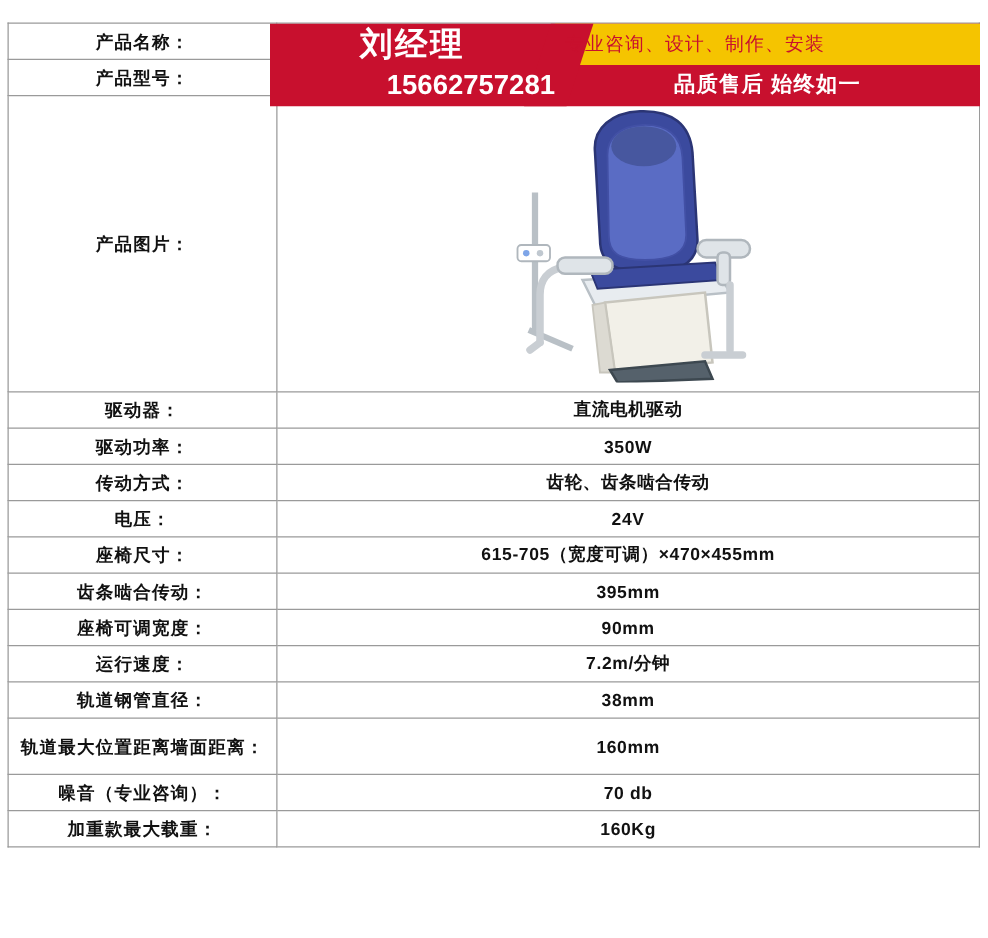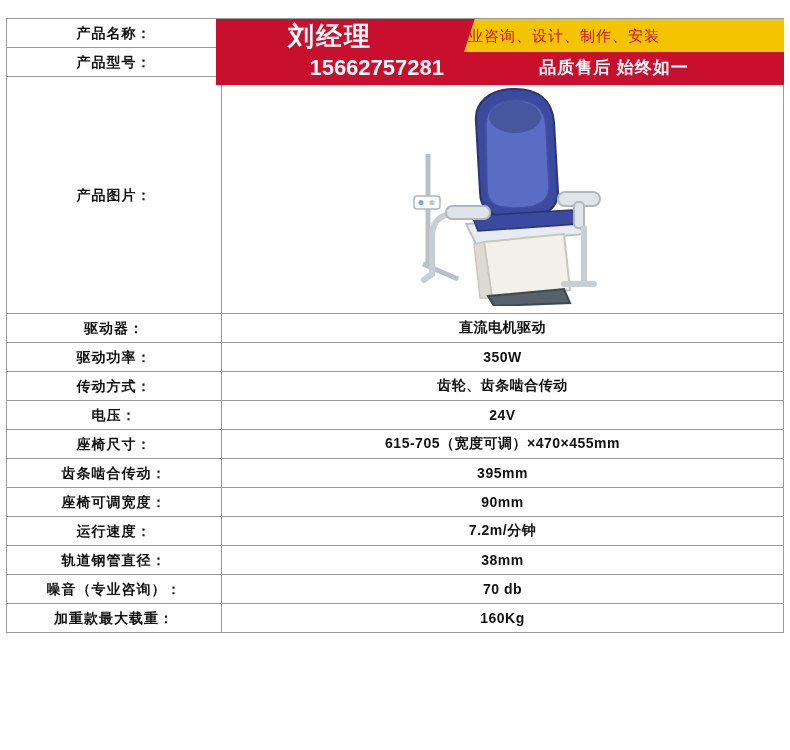--- a/index.html
+++ b/index.html
@@ -257,20 +257,24 @@
         <td class="value">90mm</td>
       </tr>
       <tr class="row-normal">
         <td class="label">运行速度：</td>
         <td class="value">7.2m/分钟</td>
       </tr>
       <tr class="row-normal">
         <td class="label">轨道钢管直径：</td>
         <td class="value">38mm</td>
       </tr>
+      <tr>
+        <td class="label" style="height:44px">轨道最大位置距离墙面距离：</td>
+        <td class="value">160mm</td>
+      </tr>
       <tr class="row-normal">
         <td class="label">噪音（专业咨询）：</td>
         <td class="value">70 db</td>
       </tr>
       <tr class="row-normal">
         <td class="label">加重款最大载重：</td>
         <td class="value">160Kg</td>
       </tr>
     </tbody>
   </table>

